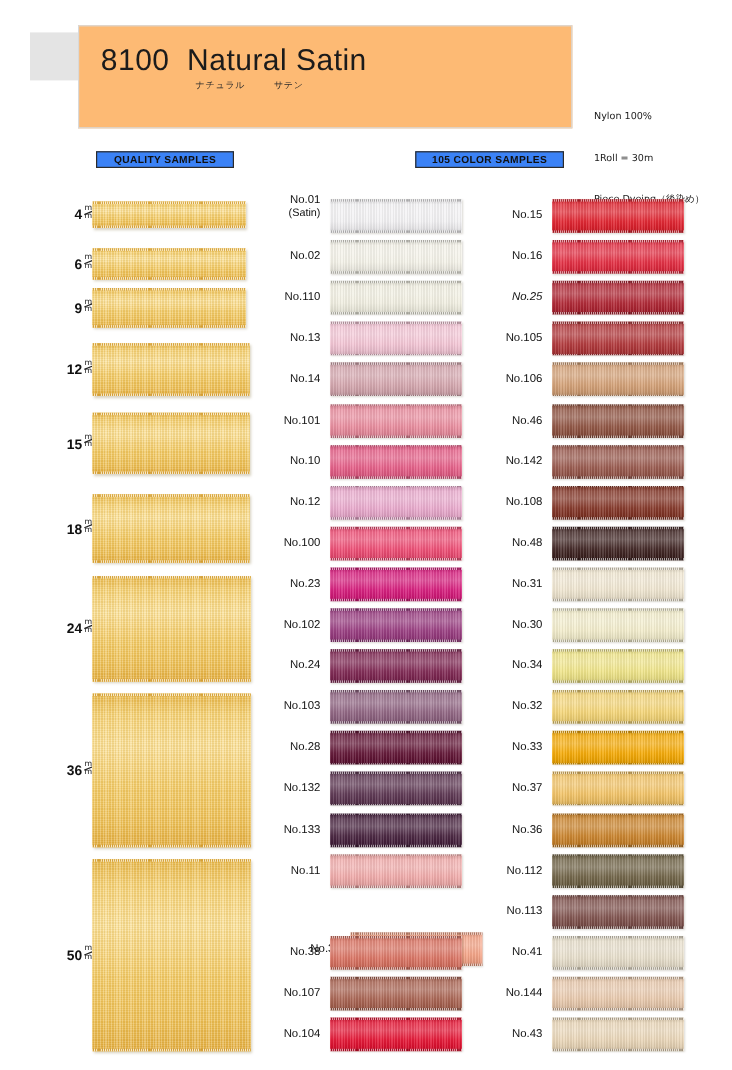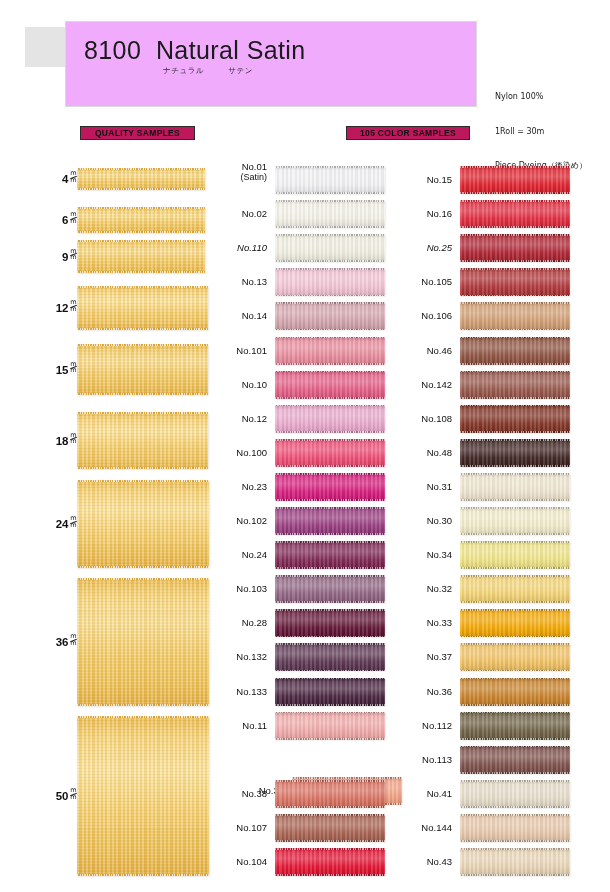--- a/index.html
+++ b/index.html
@@ -25,21 +25,21 @@
     position: absolute;
     left: 25px; top: 27px;
     width: 42px; height: 40px;
     background: #e4e4e4;
   }
   .title-box {
     position: absolute;
     left: 65px; top: 21px;
     width: 412px; height: 86px;
     border: 1px solid #d9d9d9;
-    background: #f0abfc;
+    background: #fdba74;
   }
   .title-main {
     position: absolute;
     left: 18px; top: 14px;
     font-size: 25px;
     font-weight: 400;
     letter-spacing: 0.4px;
     color: #1b1b1b;
     font-family: "Liberation Sans", sans-serif;
     white-space: pre;
@@ -61,21 +61,21 @@
     color: #1b1b1b;
     font-family: "DejaVu Sans", sans-serif;
     white-space: pre;
   }
   .spec-line { white-space: pre; }
 
   
   .sec-head {
     position: absolute;
     border: 1px solid #2b2b2b;
-    background: #be185d;
+    background: #3b82f6;
     font-size: 8.5px;
     font-weight: 700;
     letter-spacing: 0.3px;
     text-align: center;
     line-height: 13px;
     height: 14px;
     color: #111;
     font-family: "Liberation Sans", sans-serif;
   }
   #sec-quality { left: 80px; top: 126px; width: 115px; }
@@ -276,21 +276,21 @@
     </div>
     <div class="crow" style="top: 200.1px;">
       <div class="clabel" style="top: 8px;"><span>No.02</span></div>
       <div class="cswatch" style="background: rgb(243, 241, 231);">
         <span class="sheen"></span>
         <span class="edge-t"></span>
         <span class="edge-b"></span>
       </div>
     </div>
     <div class="crow" style="top: 234.2px;">
-      <div class="clabel" style="top: 8px; font-style: italic;"><span>No.110</span></div>
+      <div class="clabel" style="top: 8px;"><span>No.110</span></div>
       <div class="cswatch" style="background: rgb(240, 238, 224);">
         <span class="sheen"></span>
         <span class="edge-t"></span>
         <span class="edge-b"></span>
       </div>
     </div>
     <div class="crow" style="top: 268.3px;">
       <div class="clabel" style="top: 8px;"><span>No.13</span></div>
       <div class="cswatch" style="background: rgb(243, 196, 212);">
         <span class="sheen"></span>

